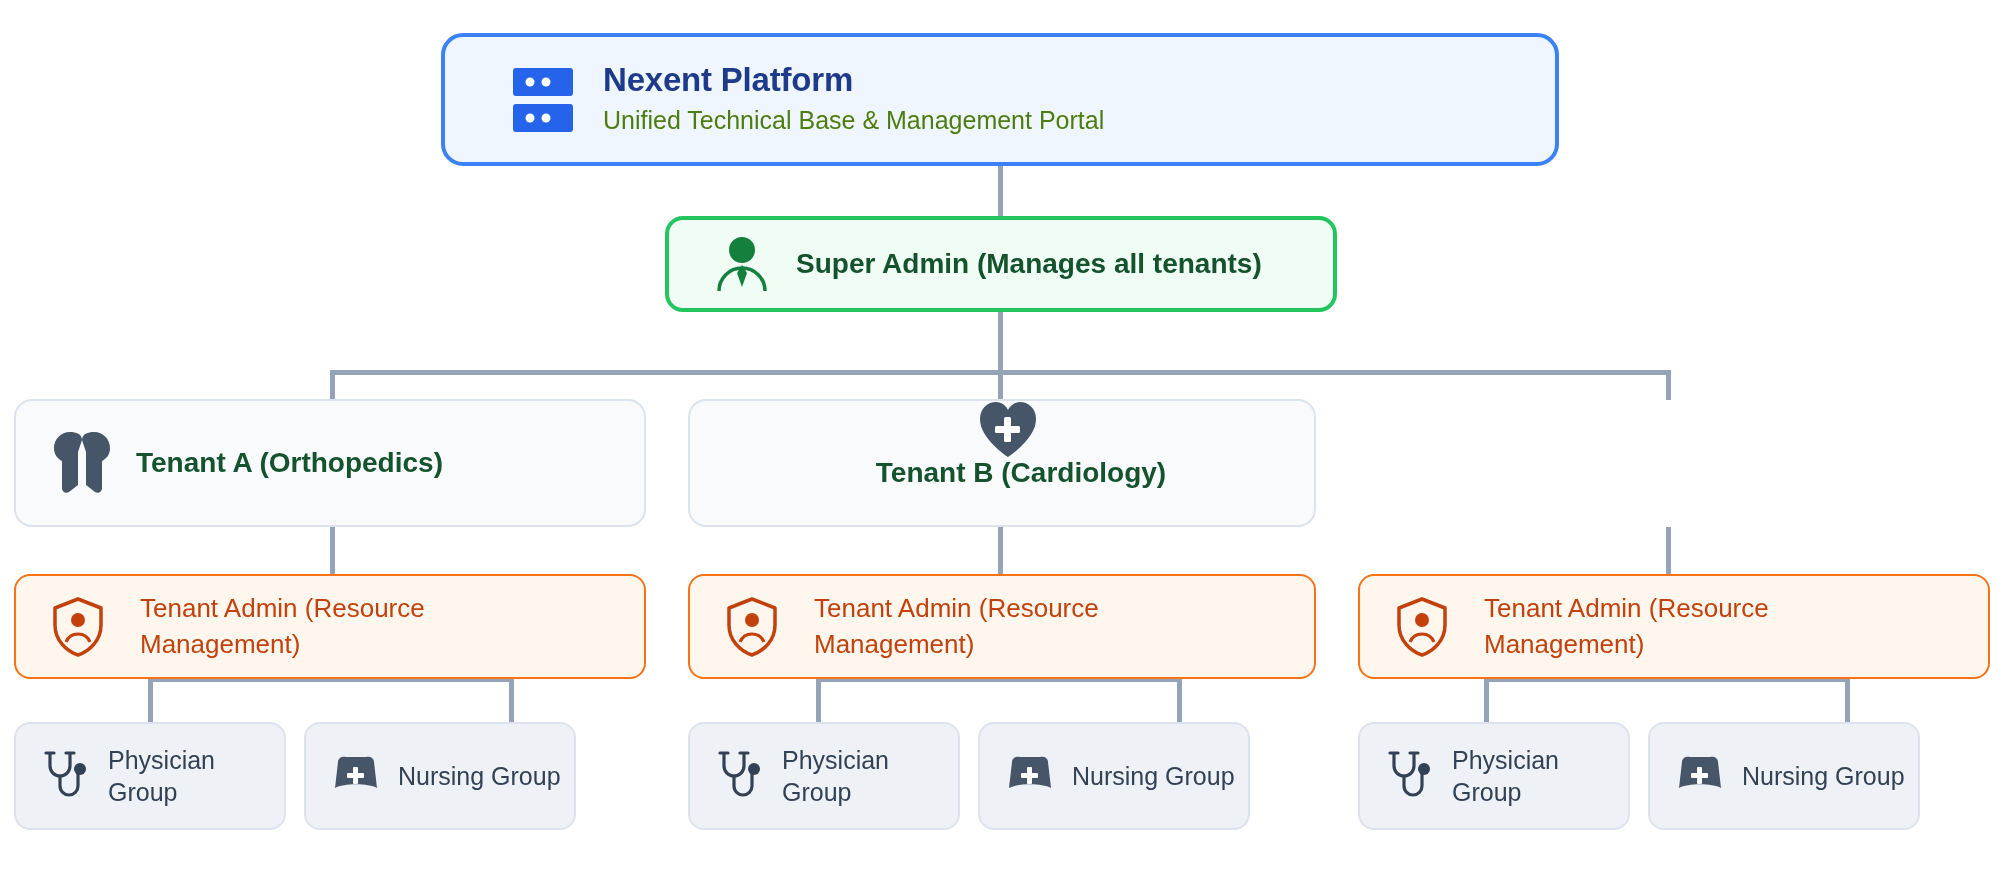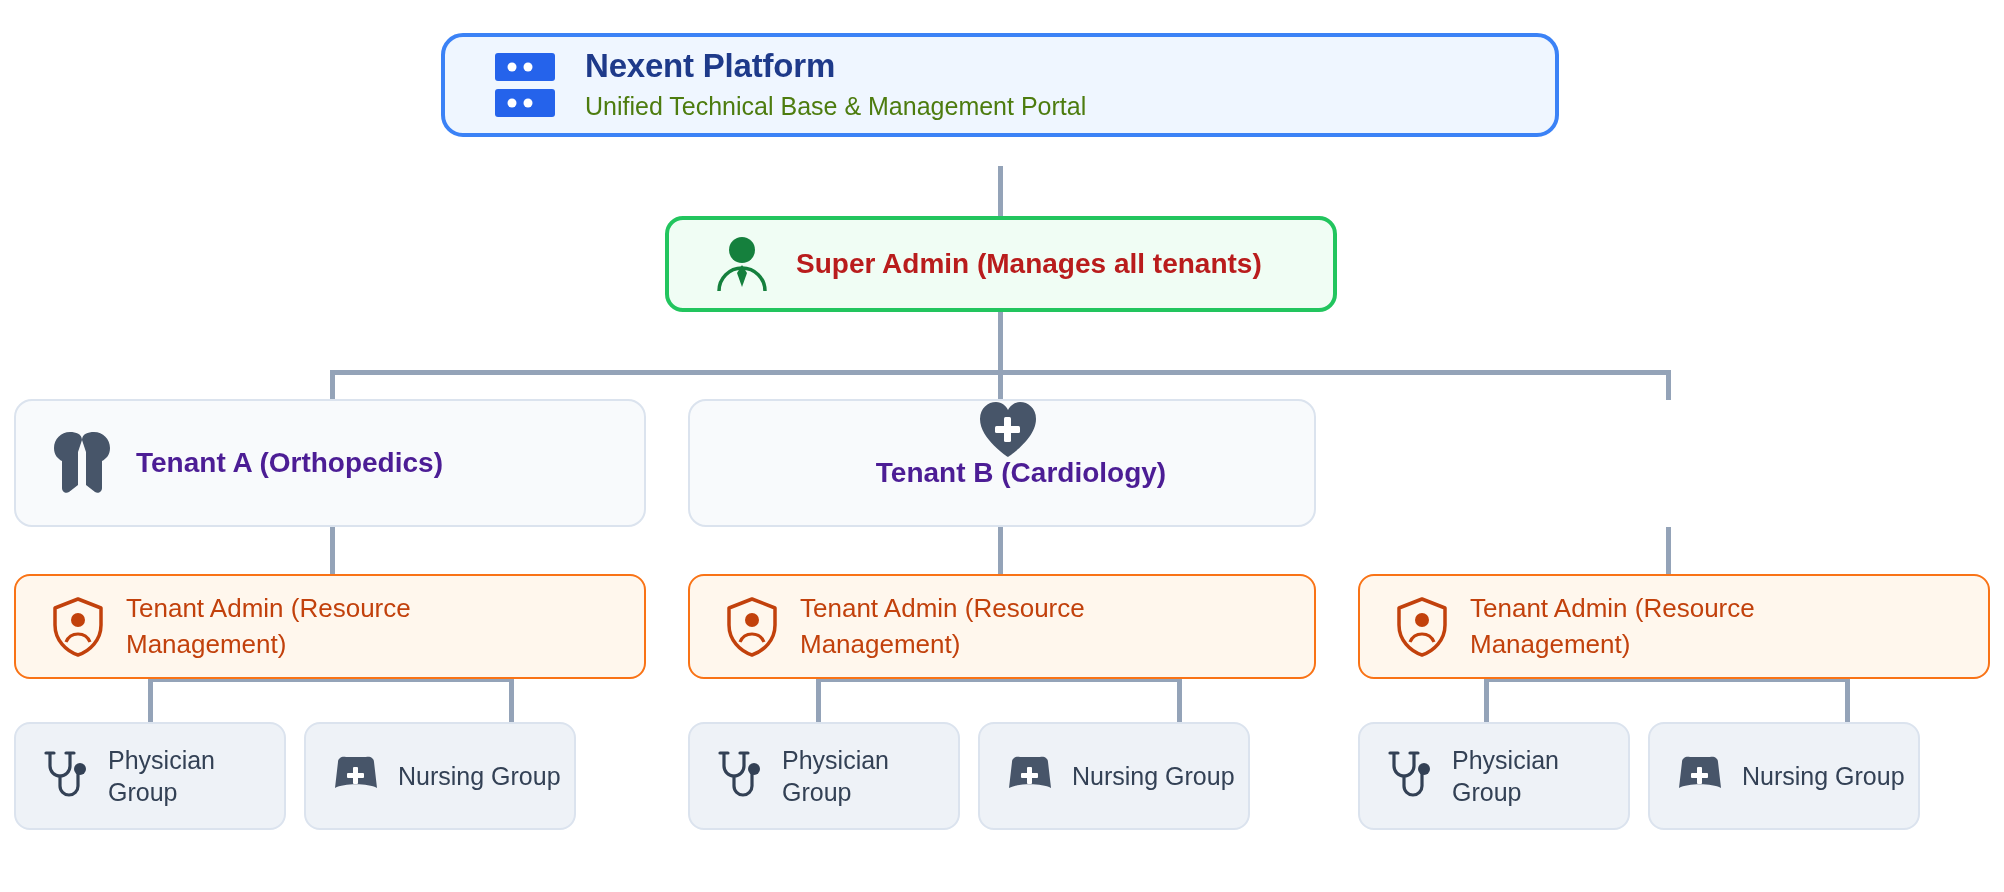--- a/index.html
+++ b/index.html
@@ -19,62 +19,63 @@
   .node{
     position:absolute;
     box-sizing:border-box;
     display:flex;
     align-items:center;
     border-radius:18px;
   }
 
   
   .platform{
-    left:441px;top:33px;width:1118px;height:104px;
+    left:441px;top:33px;width:1118px;height:133px;
     background:#eff6ff;border:4px solid #3b82f6;border-radius:22px;
-    padding-left:50px;
+    padding-left:68px;
   }
   .platform .icon{flex:0 0 auto;margin-right:30px;}
   .platform .txt{display:flex;flex-direction:column;justify-content:center;}
   .platform .title{
     font-size:33px;font-weight:bold;color:#1e3a8a;line-height:1.15;
     letter-spacing:-0.2px;
   }
   .platform .subtitle{
     font-size:25px;color:#4d7c0f;line-height:1.35;margin-top:5px;
   }
 
   
   .superadmin{
     left:665px;top:216px;width:672px;height:96px;
     background:#f0fdf4;border:4px solid #22c55e;border-radius:18px;
     padding-left:45px;
   }
   .superadmin .icon{flex:0 0 auto;margin-right:26px;}
-  .superadmin .label{font-size:28px;font-weight:bold;color:#b91c1c;white-space:nowrap;}
+  .superadmin .label{font-size:28px;font-weight:bold;color:#14532d;white-space:nowrap;}
 
   
   .tenant{
     top:399px;height:128px;
     background:#f8fafc;border:2px solid #dbe3ee;border-radius:18px;
     padding-left:38px;
   }
   .tenant .icon{flex:0 0 auto;margin-right:26px;}
-  .tenant .label{font-size:28px;font-weight:bold;color:#4c1d95;white-space:nowrap;}
+  .tenant .label{font-size:28px;font-weight:bold;color:#14532d;white-space:nowrap;}
 
   
   .tadmin{
     top:574px;height:105px;
     background:#fff7ed;border:2px solid #f97316;border-radius:16px;
     padding-left:36px;
   }
   .tadmin .icon{flex:0 0 auto;margin-right:22px;}
   .tadmin .label{
     font-size:26px;color:#c2410c;line-height:1.35;
     width:360px;
+    margin-left:14px;
   }
 
   
   .leaf{
     top:722px;height:108px;
     background:#eef2f7;border:2px solid #dbe3ee;border-radius:16px;
     padding-left:26px;
   }
   .leaf .icon{flex:0 0 auto;margin-right:18px;}
   .leaf .label{

